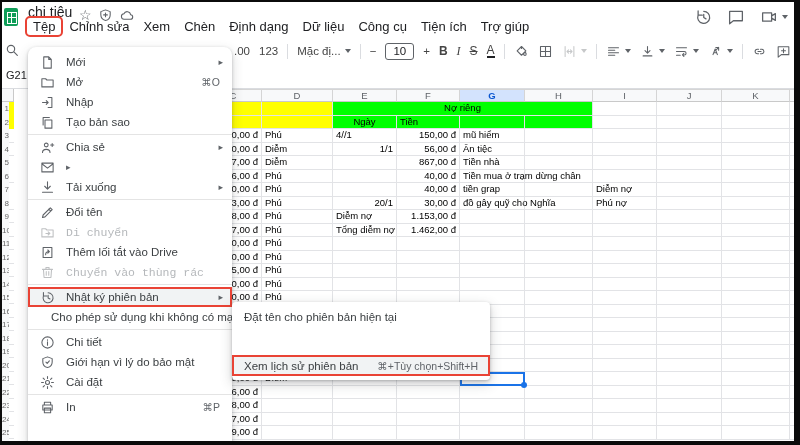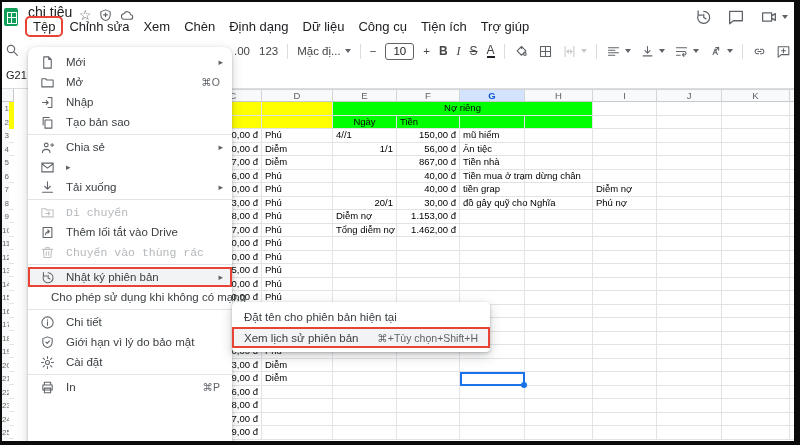--- a/index.html
+++ b/index.html
@@ -68,21 +68,21 @@
   .mitem .arr{font-size:9px;color:#5f6368;margin-right:9px;}
   .mitem.hover{background:#f1f3f4;}
   .mitem.redbox{outline:2px solid #e94335;outline-offset:-2px;}
   .mitem.off .lbl{color:#b5b8bb;font-family:Liberation Mono, monospace;}
   .mitem.off svg{opacity:.4;}
   
   #submenu{left:232px;top:302px;width:258px;background:#fff;border-radius:4px;padding:4px 0;
            box-shadow:0 1px 3px rgba(60,64,67,.3),0 4px 12px rgba(60,64,67,.25);z-index:50;}
   .smitem{height:21px;display:flex;align-items:center;padding:0 12px;font-size:11.5px;color:#3c4043;justify-content:space-between;white-space:nowrap;}
   .smitem .sc{font-size:10.5px;color:#5f6368;}
-  .smitem.redbox{outline:2px solid #e94335;outline-offset:-2px;background:#f1f3f4;}
+  .smitem.redbox{outline:2px solid #e94335;outline-offset:-2px;background:#f1f3f4;margin-top:28px;}
   #searchic{left:4px;top:42px;z-index:1;}
 </style>
 </head>
 <body>
 
 <div class="abs logo">
     <div class="grid"></div>
   </div>
 <div class="abs doc-title">chi tiêu</div>
 <div class="abs title-ic" style="left:79px;">☆</div>
@@ -612,20 +612,26 @@
       </div>
       <div class="mitem">
         <svg viewBox="0 0 24 24" width="15" height="15">
           <path d="M12 3v11 M7.5 10l4.5 4.5L16.5 10 M4 19.5h16" fill="none" stroke="#5f6368" stroke-width="1.7" stroke-linecap="round" stroke-linejoin="round"></path>
         </svg>
         <div class="lbl">Tải xuống</div>
         <div class="arr">▸</div>
       </div>
     </div>
     <div class="msec">
+      <div class="mitem">
+        <svg viewBox="0 0 24 24" width="15" height="15">
+          <path d="M4 20l1-4L16.5 4.5l3 3L8 19z M14 6.5l3 3" fill="none" stroke="#5f6368" stroke-width="1.7" stroke-linecap="round" stroke-linejoin="round"></path>
+        </svg>
+        <div class="lbl">Đổi tên</div>
+      </div>
       <div class="mitem off">
         <svg viewBox="0 0 24 24" width="15" height="15">
           <path d="M3 6h6l2 2h10v11H3z M9.5 13.5h6 M13 11l2.8 2.5L13 16" fill="none" stroke="#5f6368" stroke-width="1.7" stroke-linecap="round" stroke-linejoin="round"></path>
         </svg>
         <div class="lbl">Di chuyển</div>
       </div>
       <div class="mitem">
         <svg viewBox="0 0 24 24" width="15" height="15">
           <path d="M5 4h14v16H5z M9 15.5c0-3.5 2-5 5.5-5 M12.5 8l2.5 2.5L12.5 13" fill="none" stroke="#5f6368" stroke-width="1.7" stroke-linecap="round" stroke-linejoin="round"></path>
         </svg>

